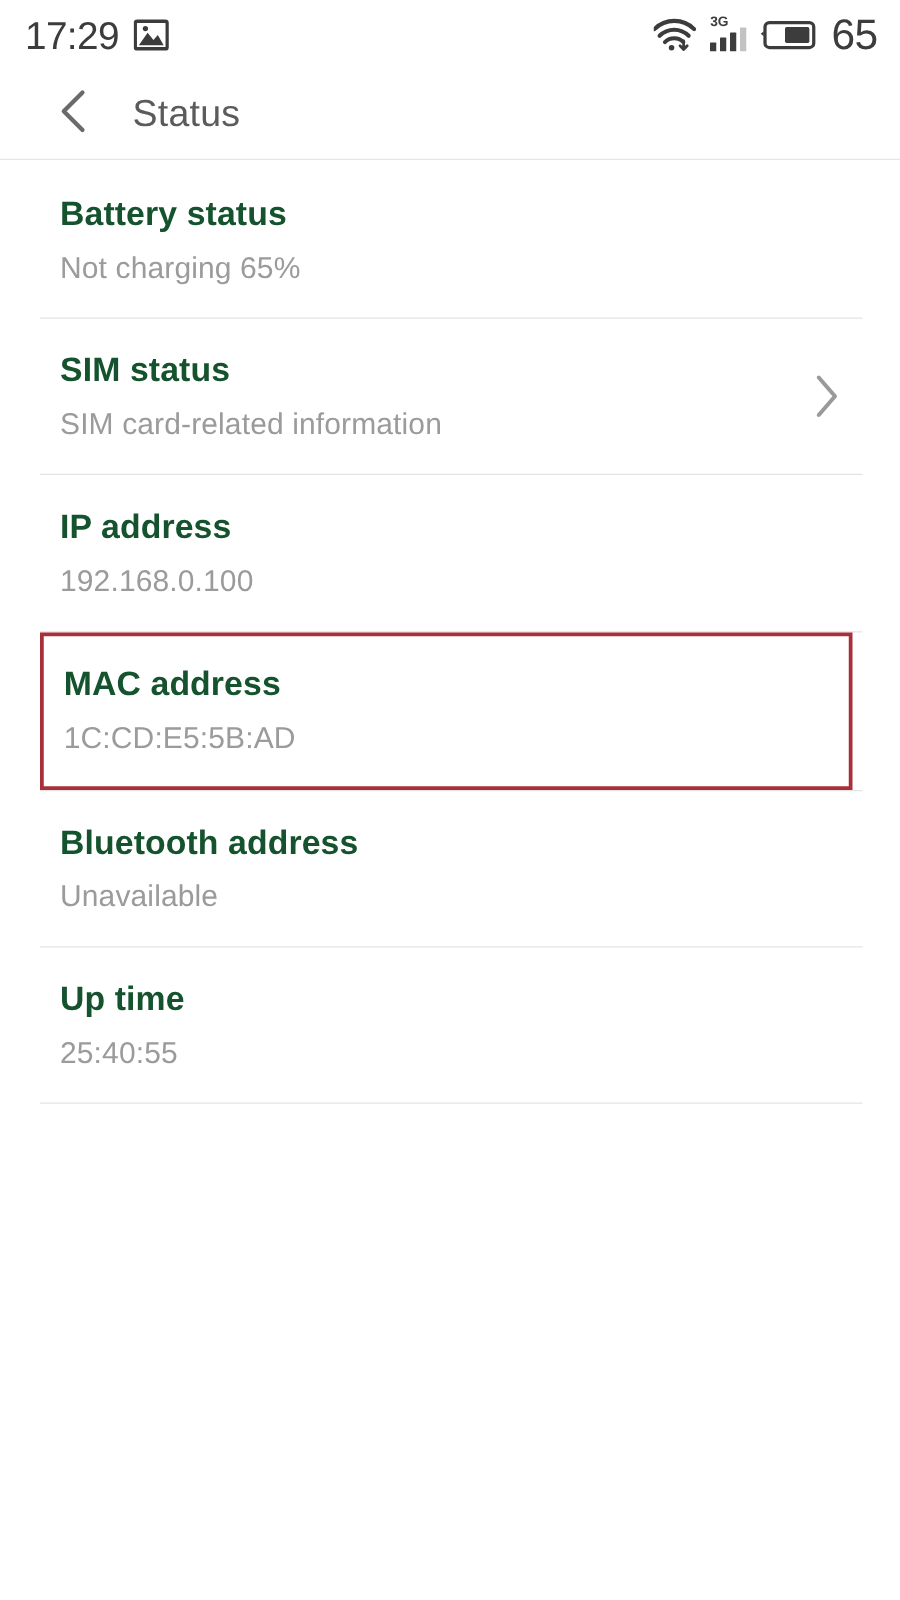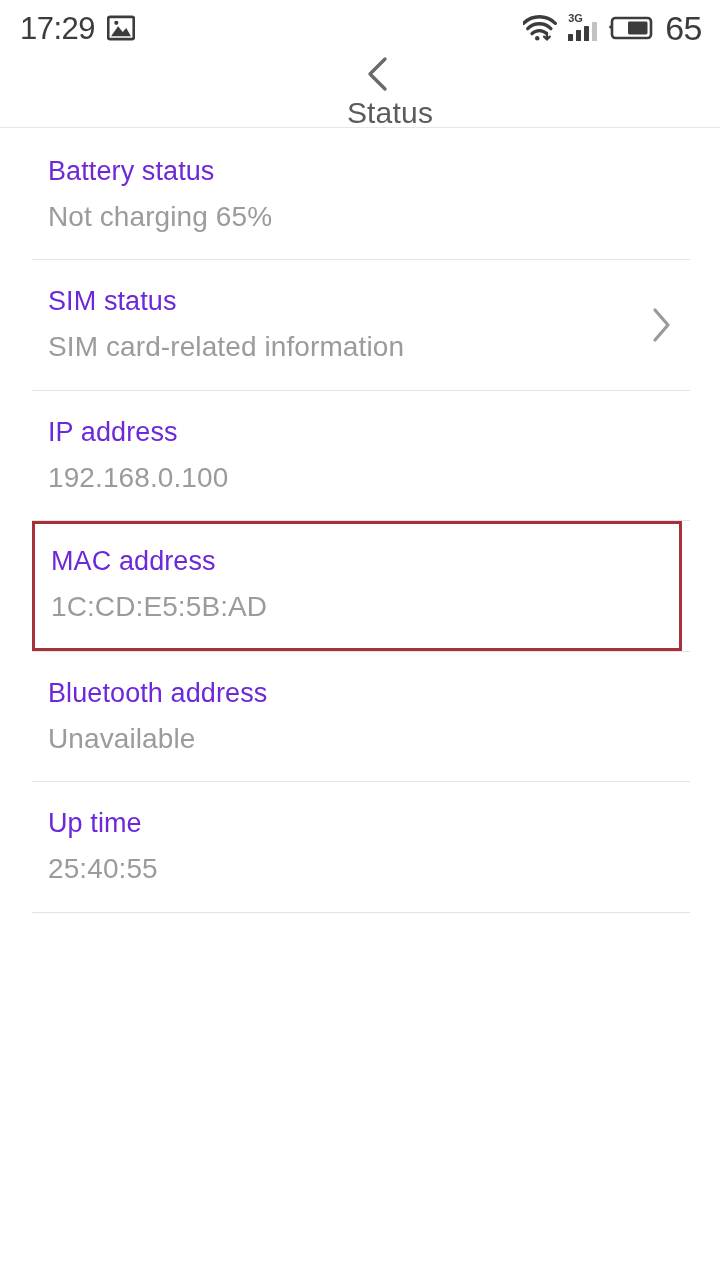--- a/index.html
+++ b/index.html
@@ -59,21 +59,20 @@
   }
 
   
   .appbar{
     position:relative;
     height:72px;
     display:flex;
     align-items:center;
     padding-left:36px;
     border-bottom:1px solid #e6e6e6;
-    flex-direction:column;
   }
   .back-btn{
     width:46px; height:46px;
     display:flex; align-items:center; justify-content:center;
     cursor:pointer;
   }
   .appbar-title{
     margin-left:24px;
     font-size:30px;
     font-weight:400;
@@ -86,28 +85,28 @@
   .row{
     position:relative;
     display:flex;
     align-items:center;
     padding:0 34px 0 48px;
     min-height:104px;
   }
   .row-body{ flex:1 1 auto; padding:26px 0 24px; }
   .row-title{
     font-size:27px;
-    font-weight:400;
-    color:#6d28d9;
+    font-weight:700;
+    color:#14532d;
     letter-spacing:0.1px;
     line-height:1.15;
   }
   .row-sub{
     margin-top:12px;
-    font-size:28px;
+    font-size:24px;
     font-weight:400;
     color:#9b9b9b;
     letter-spacing:0.1px;
     line-height:1.3;
   }
   .row-sub + .row-sub{ margin-top:12px; }
   .divider{
     height:1px;
     background:#e3e3e3;
     margin:0 30px 0 32px;

